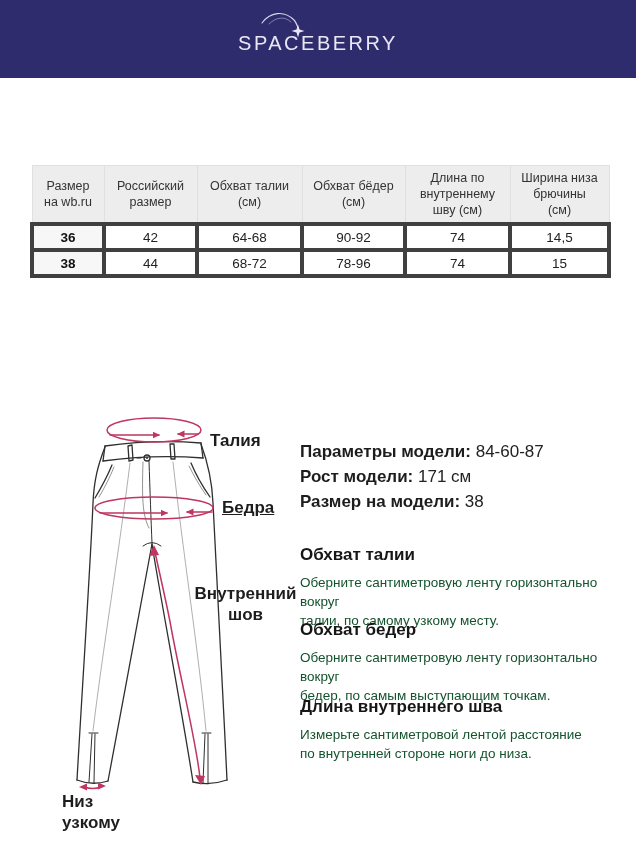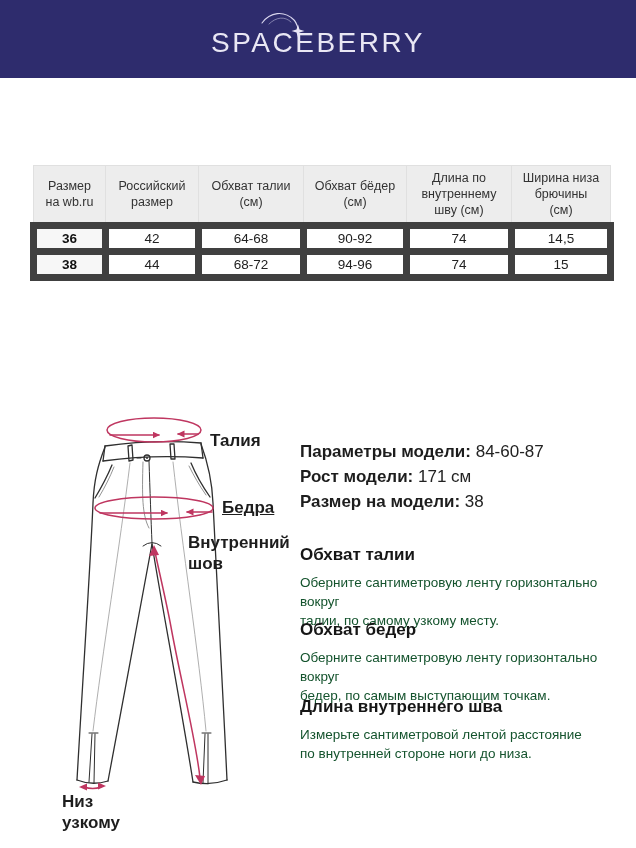--- a/index.html
+++ b/index.html
@@ -2,43 +2,43 @@
 <html><head>
 <meta charset="utf-8">
 <style>
   * { margin:0; padding:0; box-sizing:border-box; }
   html,body { width:636px; height:848px; background:#ffffff; font-family:"Liberation Sans", sans-serif; }
   .page { position:relative; width:636px; height:848px; background:#fff; overflow:hidden; }
 
   
   .brand-header { position:absolute; left:0; top:0; width:636px; height:78px; background:#2e2c6d; }
   .logo-wrap { position:absolute; left:0; top:0; width:100%; height:100%; display:flex; align-items:center; justify-content:center; }
-  .logo-text { color:#e9e7f4; font-size:28px; letter-spacing:2.5px; font-weight:400; padding-top:8px; }
+  .logo-text { color:#e9e7f4; font-size:20px; letter-spacing:2.5px; font-weight:400; padding-top:8px; }
   .comet { position:absolute; left:260px; top:9px; }
 
   
   table.size-table { position:absolute; left:30px; top:165px; width:577px; border-collapse:collapse; table-layout:fixed; }
   .size-table th {
     background:#ededed; border:1px solid #e0e0e0; height:52px; padding:4px 4px;
     font-weight:400; font-size:12.5px; line-height:16px; color:#333; text-align:center;
     vertical-align:middle; white-space:pre-line;
   }
   .size-table td {
-    background:#fff; border:7px solid #404040; height:26px; font-size:13.5px; color:#222;
+    background:#fff; border:4px solid #404040; height:26px; font-size:13.5px; color:#222;
     text-align:center; vertical-align:middle;
   }
   .size-table td.rowhead { background:#f7f7f7; font-weight:bold; color:#111; }
 
   
   .diagram { position:absolute; left:0; top:0; }
   .pants-svg { position:absolute; left:40px; top:415px; }
   .dlabel { position:absolute; font-size:17px; font-weight:bold; color:#1d1d1d; line-height:21px; }
   .dlabel.waist { left:210px; top:430px; }
   .dlabel.hips  { left:222px; top:497px;text-decoration:underline; }
-  .dlabel.seam  { left:188px; top:532px; width:115px; }
+  .dlabel.seam  { left:188px; top:583px; width:115px;text-align:center; }
   .dlabel.hem   { left:62px;  top:791px; }
 
   
   .model-info { position:absolute; left:300px; top:441px; font-size:17px; color:#1d1d1d; }
   .model-info .line { height:25px; line-height:21px; }
   .model-info .lbl { font-weight:bold; }
   .model-info .val { font-weight:400; color:#222; }
 
   .guide-section { position:absolute; left:300px; width:320px; }
   .guide-section.s0 { top:545px; }
@@ -96,21 +96,21 @@
         <td>42</td>
         <td>64-68</td>
         <td>90-92</td>
         <td>74</td>
         <td>14,5</td>
       </tr>
       <tr>
         <td class="rowhead">38</td>
         <td>44</td>
         <td>68-72</td>
-        <td>94-96</td>
+        <td>78-96</td>
         <td>74</td>
         <td>15</td>
       </tr>
     </tbody>
   </table>
 
   <div class="diagram">
     <svg class="pants-svg" width="260" height="400" viewBox="0 0 260 400">
       <defs>
         <marker id="ah" markerUnits="userSpaceOnUse" markerWidth="9" markerHeight="9" refX="6.5" refY="3.5" orient="auto">

